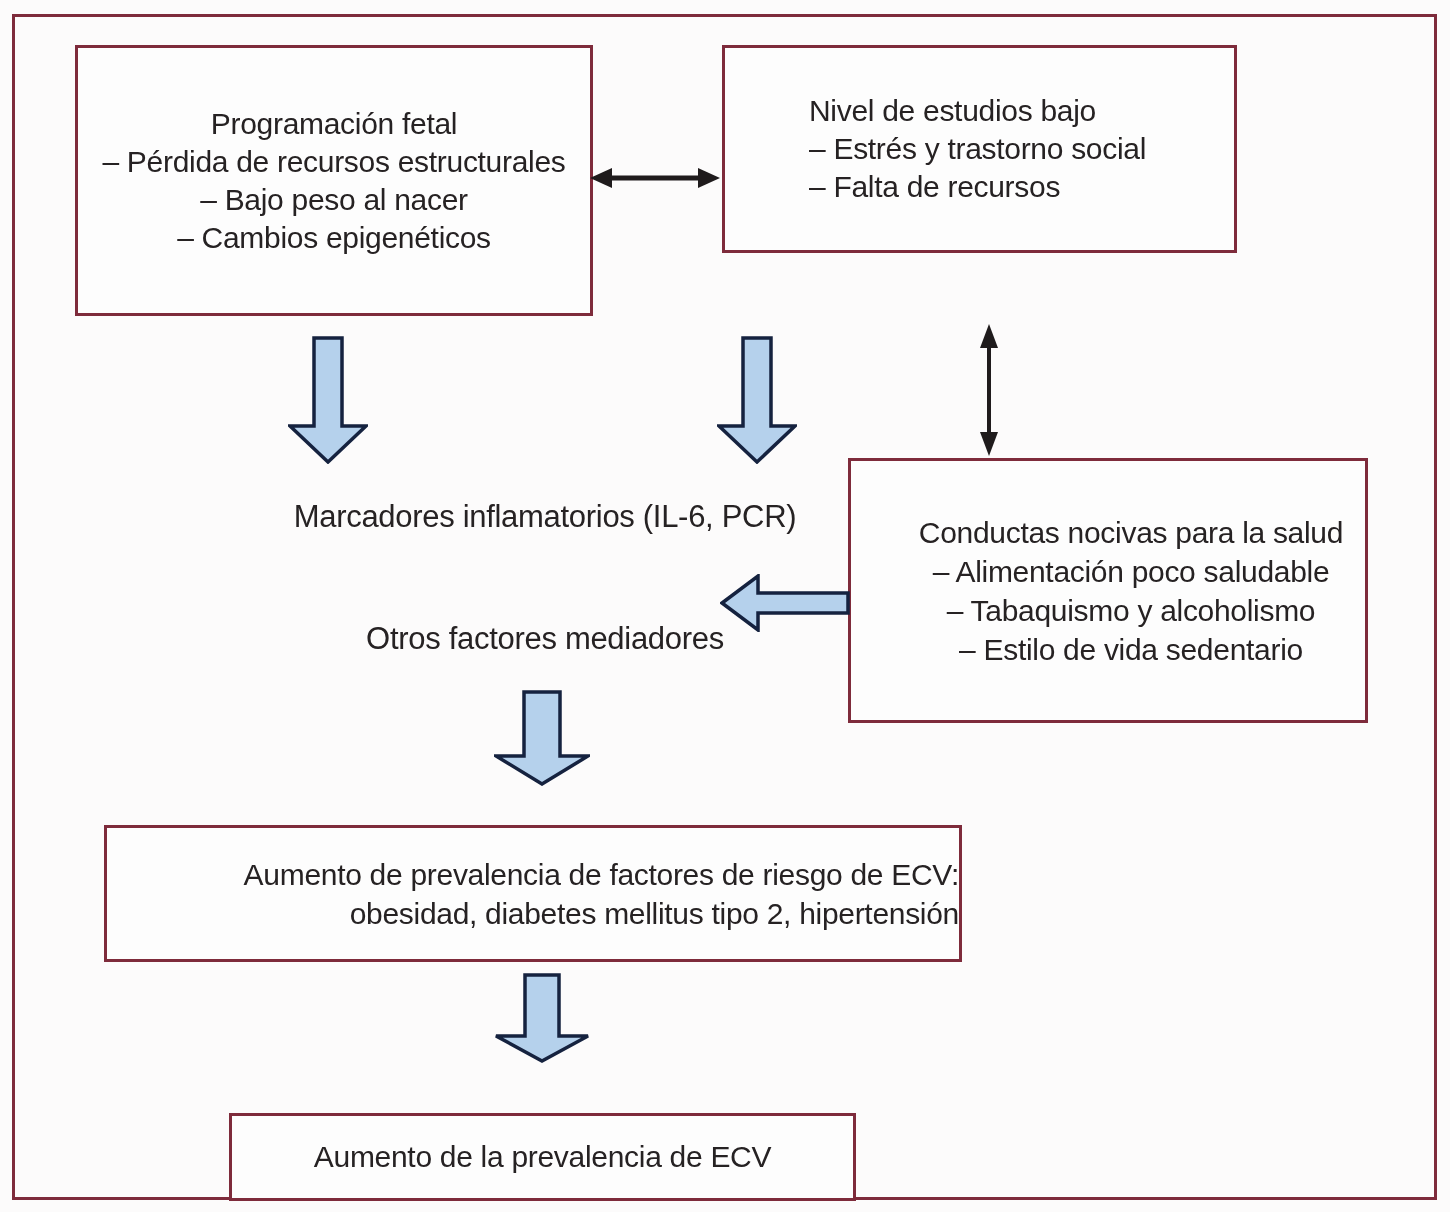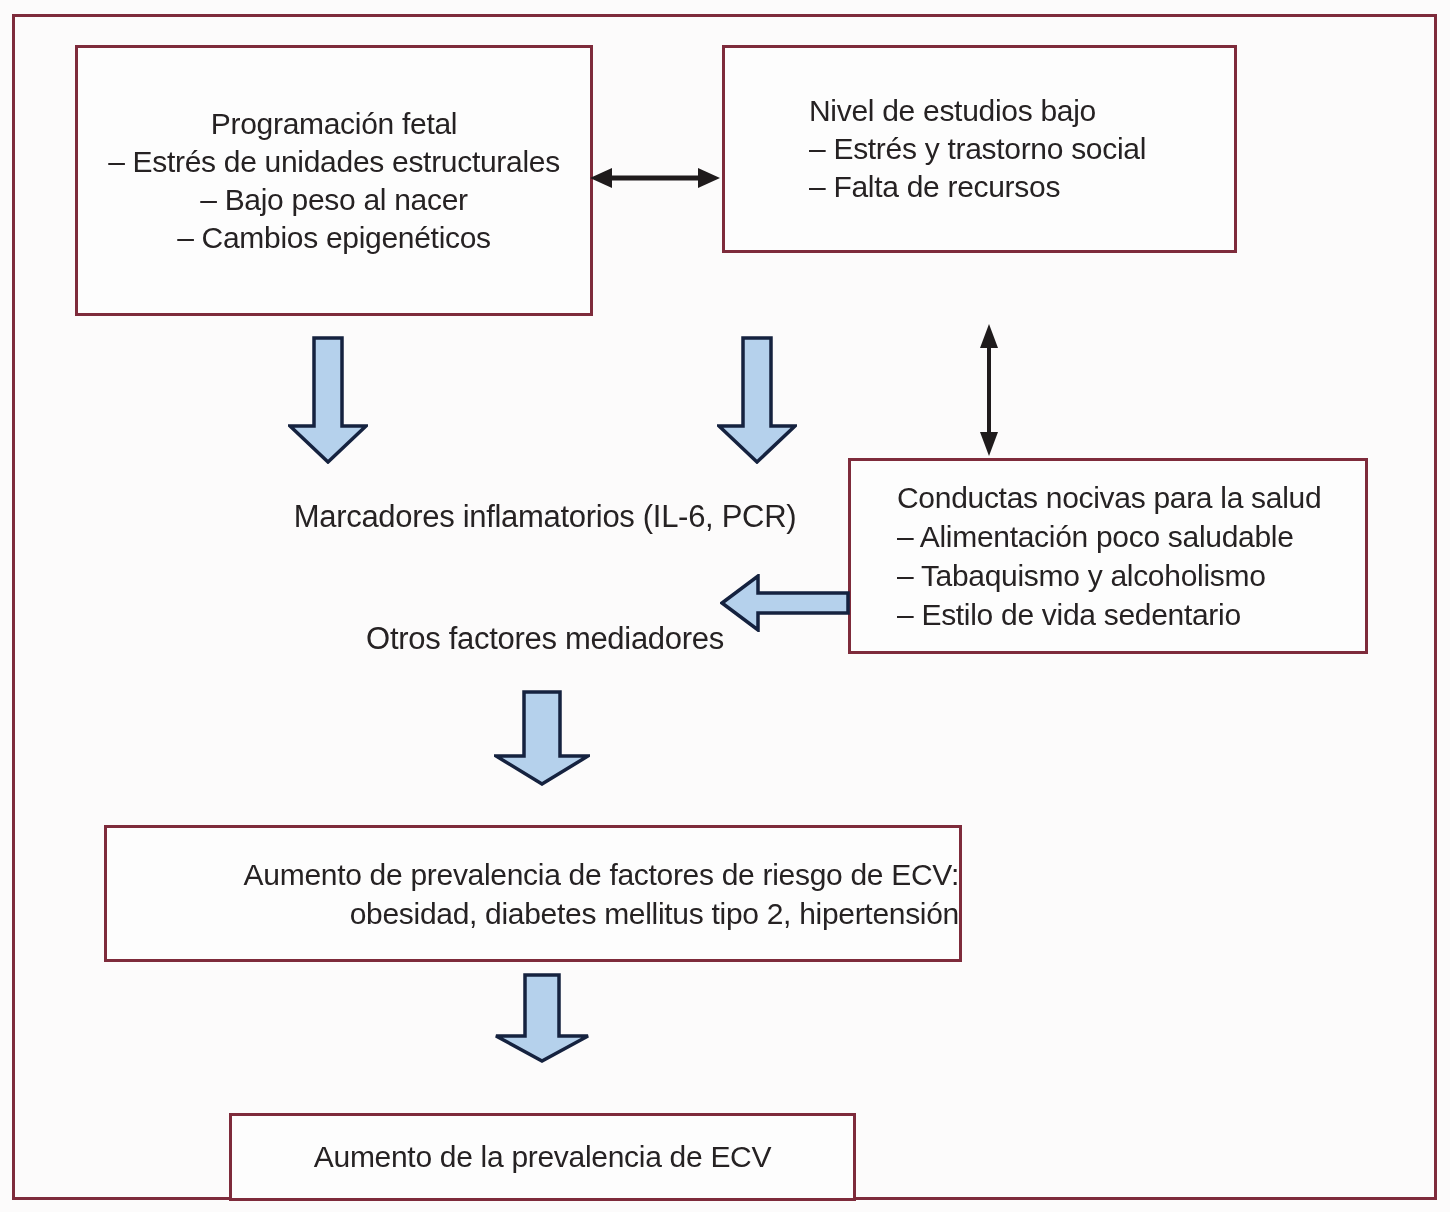--- a/index.html
+++ b/index.html
@@ -20,21 +20,21 @@
     position:absolute;
     border:3px solid var(--maroon);
     background:#fdfdfd;
     box-sizing:border-box;
     display:flex;flex-direction:column;justify-content:center;
     font-size:30px;line-height:38px;letter-spacing:-0.3px;
   }
   .centered{align-items:center;text-align:center;}
   .box-fetal{left:75px;top:45px;width:518px;height:271px;}
   .box-education{left:722px;top:45px;width:515px;height:208px;padding-left:84px;}
-  .box-behaviors{left:848px;top:458px;width:520px;height:196px;padding-left:46px;line-height:39px;}
+  .box-behaviors{left:848px;top:458px;width:520px;height:265px;padding-left:46px;line-height:39px;text-align:center;}
   .box-risk{left:104px;top:825px;width:858px;height:137px;line-height:39px;align-items:flex-end;}
   .box-outcome{left:229px;top:1113px;width:627px;height:88px;}
   .float-label{
     position:absolute;font-size:31px;line-height:36px;letter-spacing:-0.3px;
     text-align:center;width:550px;left:270px;
   }
   .label-markers{top:499px;}
   .label-mediators{top:621px;}
   svg{position:absolute;display:block;}
   .blue-arrow polygon{
@@ -48,21 +48,21 @@
 </style>
 </head>
 <body>
 
 <div class="stage">
 
   <div class="outer-frame"></div>
 
   <div class="dbox centered box-fetal">
     <div>Programación fetal</div>
-    <div>– Estrés de unidades estructurales</div>
+    <div>– Pérdida de recursos estructurales</div>
     <div>– Bajo peso al nacer</div>
     <div>– Cambios epigenéticos</div>
   </div>
 
   <div class="dbox box-education">
     <div>Nivel de estudios bajo</div>
     <div>– Estrés y trastorno social</div>
     <div>– Falta de recursos</div>
   </div>
 

